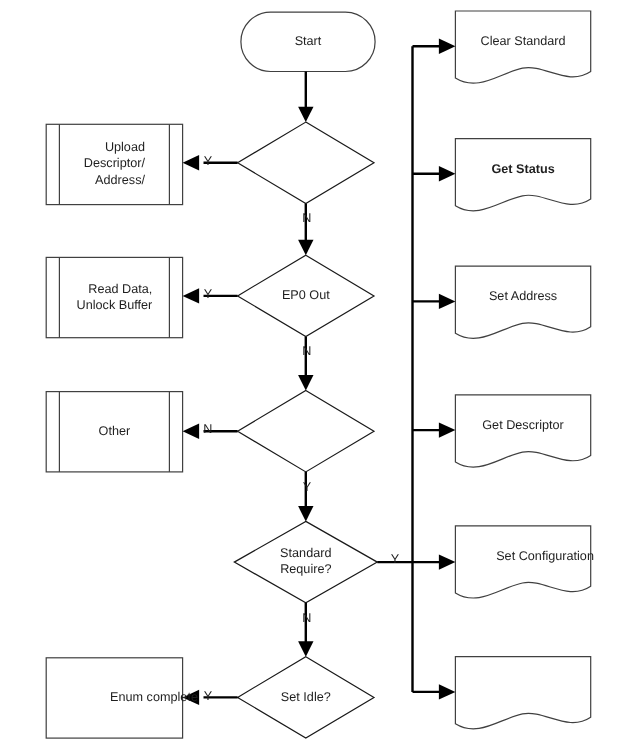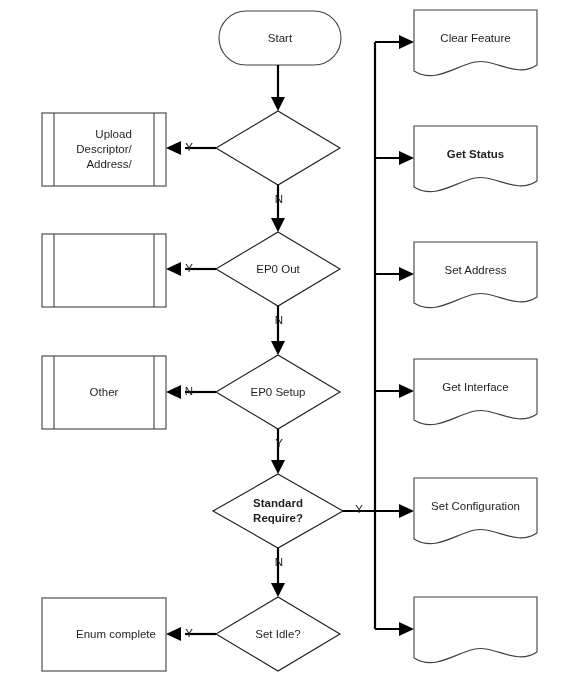--- a/index.html
+++ b/index.html
@@ -160,45 +160,46 @@
     <line class="connector" x1="375" y1="629" x2="408" y2="629"></line>
     <polygon class="arrowhead" points="414,629 399,622 399,636"></polygon>
 
   </svg>
 
   <div class="node-label" style="left:219px; top:11px; width:122px; height:54px;">Start</div>
 
 
   <div class="node-label" style="left:228px; top:254px; width:100px; height:30px;">EP0 Out</div>
 
-  <div class="node-label" style="left:226px; top:377px; width:104px; height:30px;">EP0 Setup</div>
-
-  <div class="node-label" style="left:224px; top:489px; width:108px; height:44px;font-weight:bold;">Standard
+
+  <div class="node-label" style="left:224px; top:489px; width:108px; height:44px;">Standard
 Require?</div>
 
   <div class="node-label" style="left:56px; top:113px; width:96px; height:73px;">Upload
 Descriptor/
 Address/</div>
 
   <div class="node-label" style="left:228px; top:619px; width:100px; height:30px;">Set Idle?</div>
 
+  <div class="node-label" style="left:56px; top:234px; width:96px; height:73px;">Read Data,
+Unlock Buffer</div>
 
   <div class="node-label" style="left:56px; top:356px; width:96px; height:73px;">Other</div>
 
-  <div class="node-label" style="left:44px; top:598px; width:144px; height:73px;">Enum complete</div>
-
-  <div class="node-label" style="left:414px; top:14px; width:123px; height:48px;">Clear Feature</div>
+  <div class="node-label" style="left:44px; top:598px; width:144px; height:73px;padding-left:24px;">Enum complete</div>
+
+  <div class="node-label" style="left:414px; top:14px; width:123px; height:48px;">Clear Standard</div>
 
   <div class="node-label" style="left:414px; top:130px; width:123px; height:48px;font-weight:bold;">Get Status</div>
 
   <div class="node-label" style="left:414px; top:246px; width:123px; height:48px;">Set Address</div>
 
-  <div class="node-label" style="left:414px; top:363px; width:123px; height:48px;">Get Interface</div>
-
-  <div class="node-label" style="left:412px; top:482px; width:127px; height:48px;">Set Configuration</div>
+  <div class="node-label" style="left:414px; top:363px; width:123px; height:48px;">Get Descriptor</div>
+
+  <div class="node-label" style="left:432px; top:482px; width:127px; height:48px;">Set Configuration</div>
 
 
   <div class="edge-label" style="left:182px; top:141px; width:14px;">Y</div>
 
   <div class="edge-label" style="left:272px; top:193px; width:14px;">N</div>
 
   <div class="edge-label" style="left:182px; top:262px; width:14px;">Y</div>
 
   <div class="edge-label" style="left:272px; top:314px; width:14px;">N</div>
 

